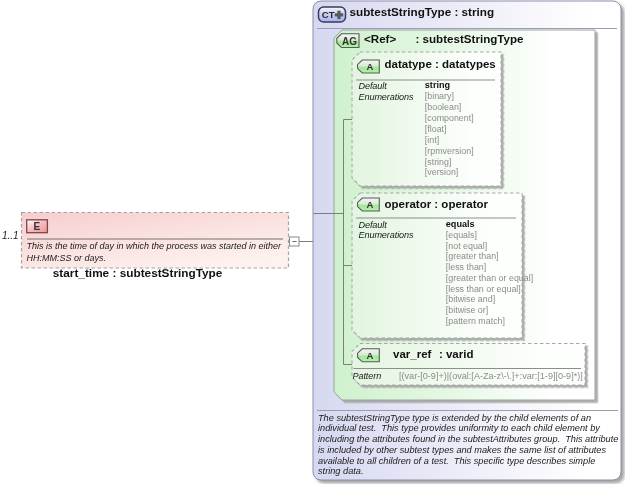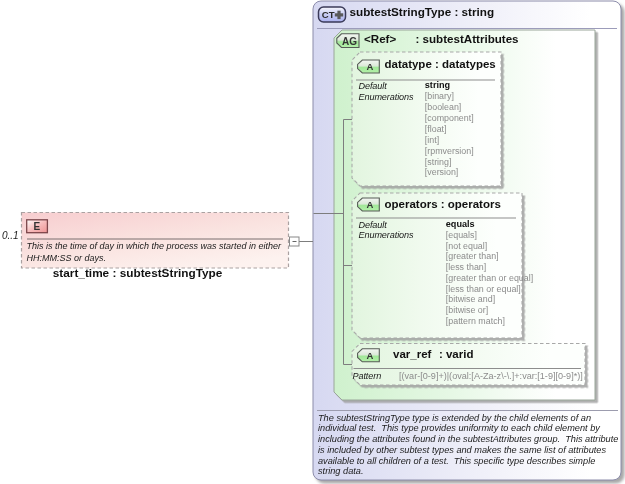--- a/index.html
+++ b/index.html
@@ -114,32 +114,32 @@
   <text x="366.5" y="358.8">A</text>
  </g>
 
  <rect x="26.7" y="219.8" width="20.7" height="12.9" fill="url(#gIE)" stroke="#7c464a" stroke-width="1.3"></rect>
  <text x="33.5" y="230" font-size="10" font-weight="bold" fill="#333333">E</text>
 </svg>
 
 <div class="abs b" id="tCT" style="left:349.5px;top:6.1px;font-size:11.7px;">subtestStringType : string</div>
 
 <div class="abs b" id="tAG1" style="left:364px;top:32.6px;font-size:11.6px;">&lt;Ref&gt;</div>
-<div class="abs b" id="tAG2" style="left:415.5px;top:32.6px;font-size:11.6px;">: subtestAttributes</div>
+<div class="abs b" id="tAG2" style="left:415.5px;top:32.6px;font-size:11.6px;">: subtestStringType</div>
 
 <div class="abs b" id="tDTh" style="left:384.5px;top:59.4px;font-size:11.5px;">datatype : datatypes</div>
 <div class="abs it" id="tDTl" style="left:358.5px;top:81px;font-size:9.1px;line-height:10.9px;letter-spacing:-0.1px;">Default<br>Enumerations</div>
 <div class="abs" id="tDTv" style="left:424.8px;top:80.2px;font-size:8.9px;line-height:10.9px;"><span class="b" style="font-size:9.1px;">string</span><br><span class="gray">[binary]<br>[boolean]<br>[component]<br>[float]<br>[int]<br>[rpmversion]<br>[string]<br>[version]</span></div>
 
-<div class="abs b" id="tOPh" style="left:384.5px;top:198.5px;font-size:11.5px;">operators : operators</div>
+<div class="abs b" id="tOPh" style="left:384.5px;top:198.5px;font-size:11.5px;">operator : operator</div>
 <div class="abs it" id="tOPl" style="left:358.5px;top:219.7px;font-size:9.1px;line-height:10.75px;letter-spacing:-0.1px;">Default<br>Enumerations</div>
 <div class="abs" id="tOPv" style="left:424.8px;top:219.2px;font-size:8.9px;line-height:10.75px;padding-left:21px;"><span class="b" style="font-size:9.1px;">equals</span><br><span class="gray">[equals]<br>[not equal]<br>[greater than]<br>[less than]<br>[greater than or equal]<br>[less than or equal]<br>[bitwise and]<br>[bitwise or]<br>[pattern match]</span></div>
 
 <div class="abs b" id="tVRh1" style="left:393px;top:348.7px;font-size:11.5px;">var_ref</div>
 <div class="abs b" id="tVRh2" style="left:438.9px;top:348.7px;font-size:11.5px;">: varid</div>
 <div class="abs it" id="tVRl" style="left:352.5px;top:371.9px;font-size:9.1px;letter-spacing:-0.1px;">Pattern</div>
 <div class="abs gray" id="tVRv" style="left:399px;top:372px;font-size:9.1px;">[(var-[0-9]+)|(oval:[A-Za-z\-\.]+:var:[1-9][0-9]*)]</div>
 
 <div class="abs it" id="tAN" style="left:318px;top:412.5px;font-size:9.2px;line-height:10.8px;white-space:nowrap;">The subtestStringType type is extended by the child elements of an<br>individual test.&nbsp; This type provides uniformity to each child element by<br>including the attributes found in the subtestAttributes group.&nbsp; This attribute<br>is included by other subtest types and makes the same list of attributes<br>available to all children of a test.&nbsp; This specific type describes simple<br>string data.</div>
 
 <div class="abs b" id="tEL" style="left:52.8px;top:219.8px;font-size:11.8px;margin-top:48px;">start_time : subtestStringType</div>
 <div class="abs it" id="tELd" style="left:26.5px;top:239.6px;font-size:9px;line-height:12.4px;white-space:nowrap;">This is the time of day in which the process was started in either<br>HH:MM:SS or days.</div>
-<div class="abs it" id="t01" style="left:2px;top:231.2px;font-size:10px;">0..1</div>
+<div class="abs it" id="t01" style="left:2px;top:231.2px;font-size:10px;">1..1</div>
 
 </body></html>

